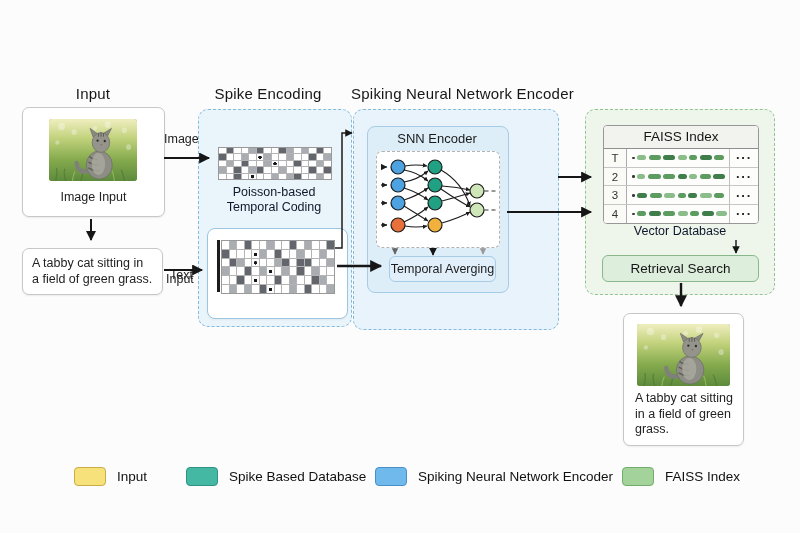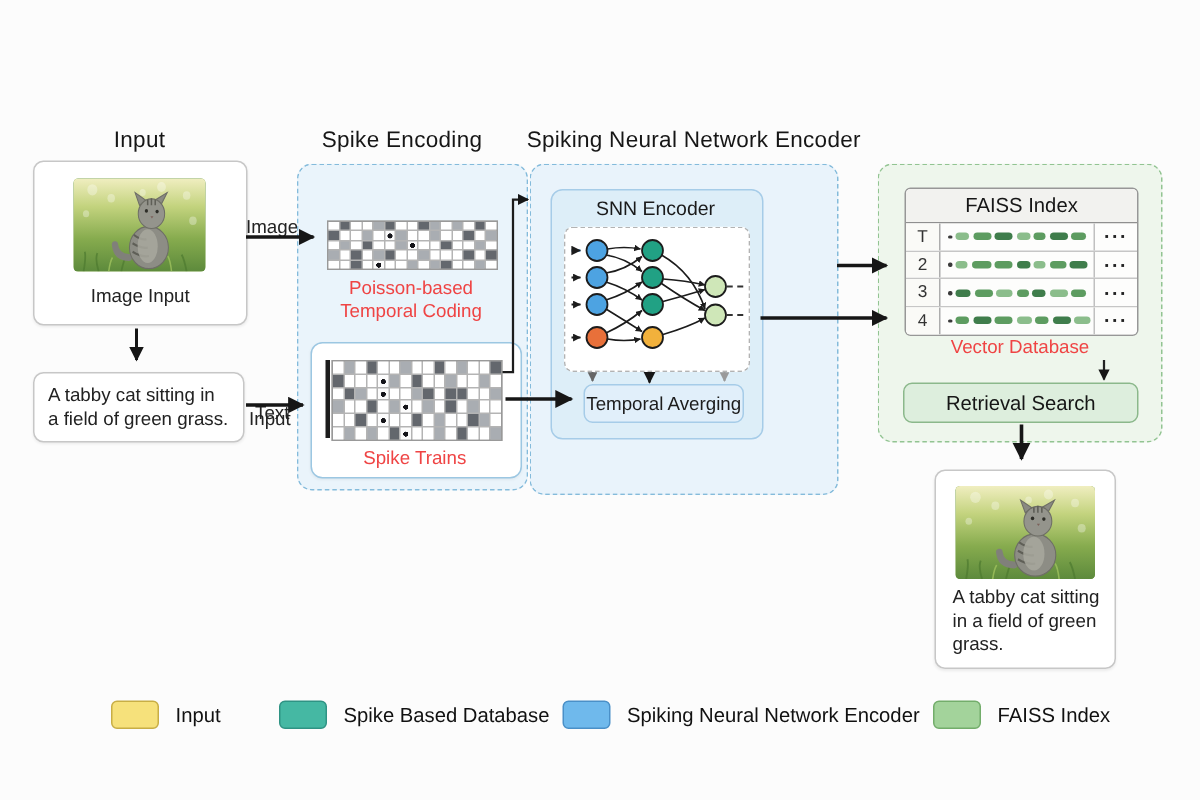--- a/index.html
+++ b/index.html
@@ -20,21 +20,21 @@
   
   .dash-box{position:absolute;border-radius:10px;}
   .spike-outer{left:198px;top:109px;width:152px;height:216px;background:#eaf4fb;border:1.5px dashed #84bbdb;}
   .snn-outer{left:353px;top:109px;width:204px;height:219px;background:#e9f3fb;border:1.5px dashed #84bbdb;}
   .faiss-outer{left:585px;top:109px;width:188px;height:184px;background:#eef6ec;border:1.5px dashed #92c492;}
   .sgrid{position:absolute;display:grid;gap:1px;background:#b4b4b4;border:1px solid #999;}
   .poisson-grid{left:218px;top:147px;width:112px;height:31px;grid-template-columns:repeat(15,1fr);}
   .spike-grid{left:221px;top:240px;width:112px;height:52px;grid-template-columns:repeat(15,1fr);}
   .g0{background:#fff;} .g1{background:var(--gmid,#a9adb2);} .g2{background:var(--gdark,#63676d);}
   .g3{background:radial-gradient(circle at 50% 55%, #15151a 1.6px, #fcfcfc 1.8px);}
-  .small-cap{position:absolute;text-align:center;font-size:12.5px;line-height:15px;color:#ef4444;}
+  .small-cap{position:absolute;text-align:center;font-size:12.5px;line-height:15px;color:#0f172a;}
   .poisson-cap{left:200px;top:185px;width:148px;}
   .spike-trains-box{position:absolute;left:207px;top:228px;width:139px;height:89px;background:#fff;
                     border:1.3px solid #9cc7e2;border-radius:8px;box-shadow:0 1px 2px rgba(0,0,0,.05);}
   .spike-bar{position:absolute;left:217px;top:240px;width:2.5px;height:52px;background:#1c1c1c;}
   .spike-cap{left:207px;top:298px;width:139px;}
   
   .snn-inner{position:absolute;left:367px;top:126px;width:140px;height:165px;background:#ddeef8;
              border:1.3px solid #a6cce8;border-radius:8px;}
   .snn-title{position:absolute;left:367px;top:131px;width:140px;text-align:center;font-size:13px;color:#1a1a1a;}
   .net-box{position:absolute;left:376px;top:151px;width:122px;height:95px;background:#fff;
@@ -142,21 +142,21 @@
   <div class="card image-input-box">
     <div class="photo photo-main">
       <svg viewBox="0 0 105 66" preserveAspectRatio="none">
           <use href="#catdef"></use>
         </svg>
     </div>
     <div class="img-caption">Image Input</div>
   </div>
   <div class="card text-input-box">A tabby cat sitting in a field of green grass.</div>
 
-  <div class="flow-lbl" style="left:164px;top:144px;">Image</div>
+  <div class="flow-lbl" style="left:164px;top:132px;">Image</div>
   <div class="flow-lbl" style="left:170px;top:268px;">Text</div>
   <div class="flow-lbl" style="left:166px;top:272px;">Input</div>
 
   <div class="dash-box spike-outer"></div>
   <div class="sgrid poisson-grid">
       <div class="g0"></div>
       <div class="g2"></div>
       <div class="g0"></div>
       <div class="g0"></div>
       <div class="g1"></div>
@@ -322,21 +322,20 @@
       <div class="g3"></div>
       <div class="g0"></div>
       <div class="g0"></div>
       <div class="g1"></div>
       <div class="g0"></div>
       <div class="g2"></div>
       <div class="g0"></div>
       <div class="g0"></div>
       <div class="g1"></div>
     </div>
-  <div class="small-cap spike-cap">Spike Trains</div>
 
   <div class="dash-box snn-outer"></div>
   <div class="snn-inner"></div>
   <div class="snn-title">SNN Encoder</div>
   <div class="net-box">
     <svg viewBox="0 0 122 95">
       <defs>
         <marker id="nah" markerWidth="5" markerHeight="5" refX="3.8" refY="2" orient="auto">
           <path d="M0,0 L4,2 L0,4 z" fill="#1c1c1c"></path>
         </marker>

